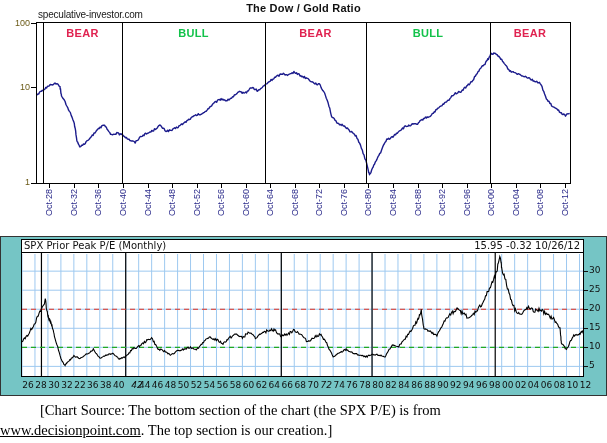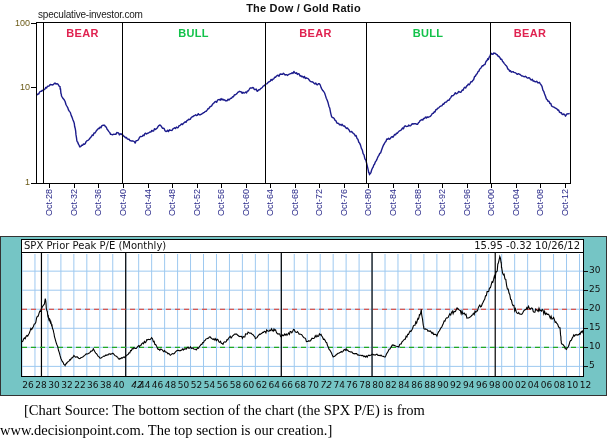--- a/index.html
+++ b/index.html
@@ -42,22 +42,22 @@
   #dp-yaxis{position:absolute;right:0;top:2px;bottom:18px;width:22px;}
   .dpy{position:absolute;right:1px;font-size:9px;color:#111;font-family:"DejaVu Sans",sans-serif;}
   .dpytick{position:absolute;left:0;width:4px;height:1px;background:#111;}
   #dp-xaxis{position:absolute;left:20px;right:22px;bottom:1px;height:14px;}
   .dpx{position:absolute;top:0;font-size:9px;color:#111;font-family:"DejaVu Sans",sans-serif;
        transform:translateX(-50%);white-space:nowrap;}
 
   
   #caption{position:absolute;left:0;top:400px;width:607px;font-family:"Liberation Serif",serif;
            font-size:14.5px;color:#000;line-height:20px;}
-  #cap1{padding-left:24px;}
-  #cap-url{}
+  #cap1{padding-left:40px;}
+  #cap-url{text-decoration:underline;}
 </style>
 </head>
 <body>
 
 <div id="page">
 
   <div id="top-chart">
     <div id="top-title">The Dow / Gold Ratio</div>
     <div id="site-credit">speculative-investor.com</div>
 

